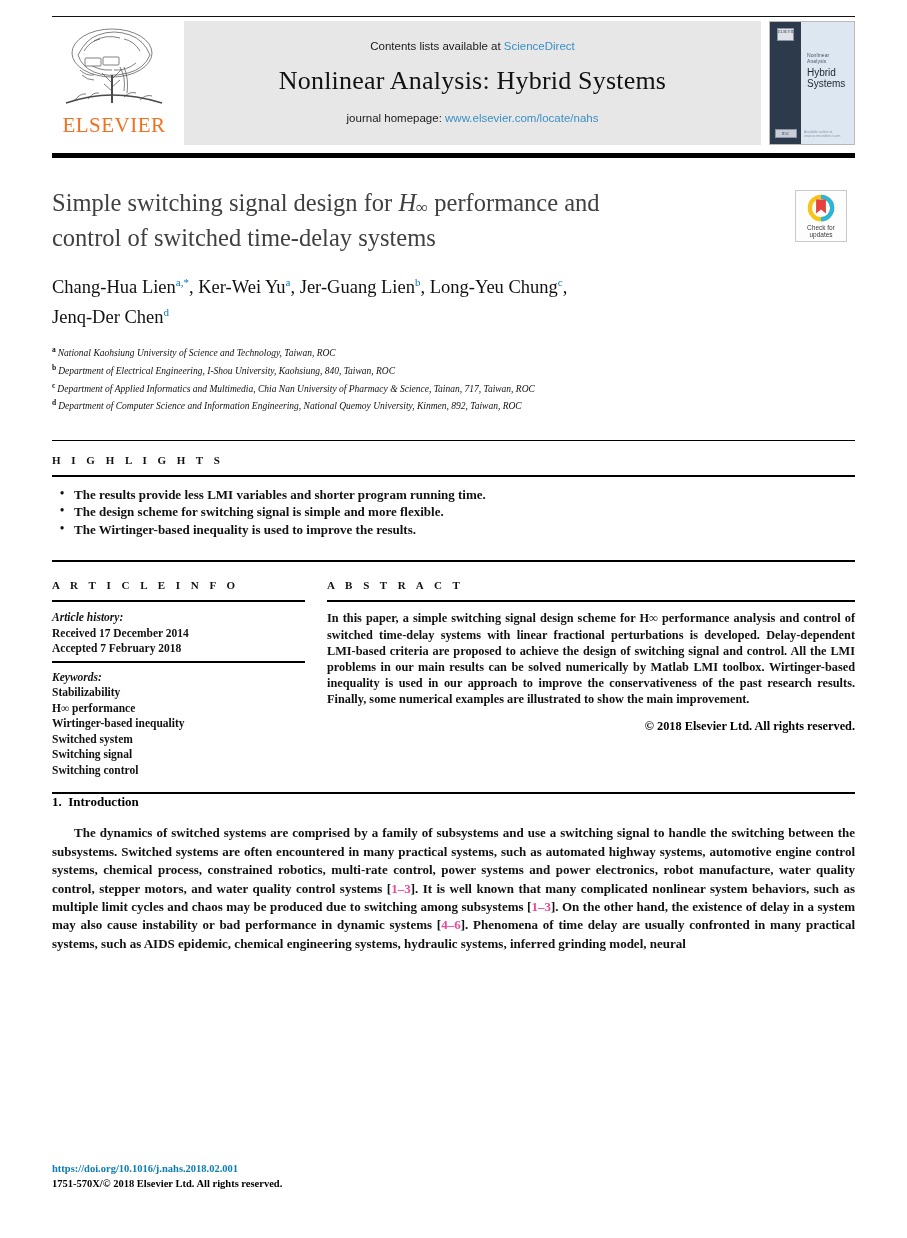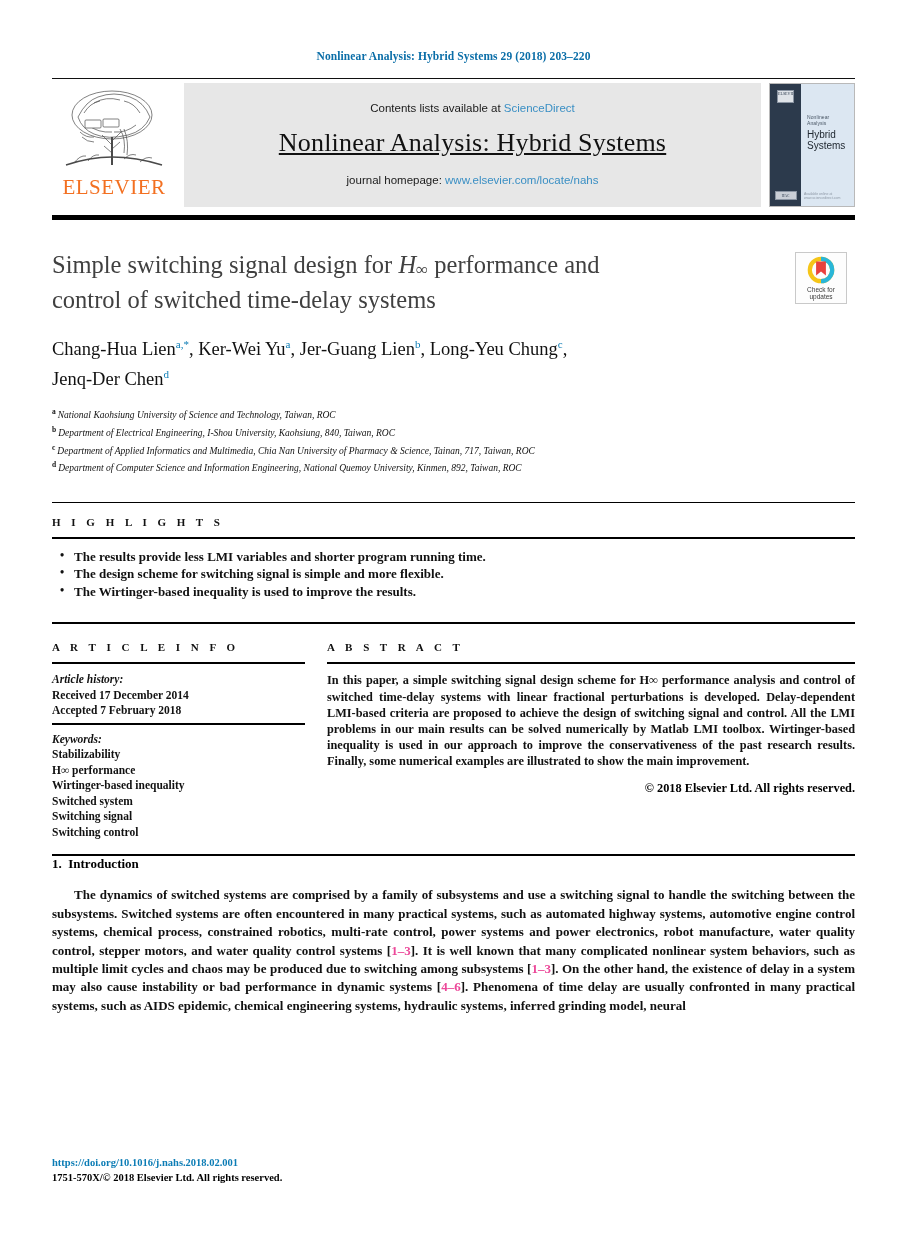--- a/index.html
+++ b/index.html
@@ -76,21 +76,20 @@
     font-size: 11.5px;
     color: #1a1a1a;
   }
   .contents-line .sd-link { color: #3a8fc4; }
   .journal-title {
     font-family: "Liberation Serif", serif;
     font-size: 26px;
     color: #111;
     margin: 14px 0 16px 0;
     letter-spacing: 0.2px;
-    text-decoration: underline;
   }
   .homepage-line {
     font-family: "Liberation Sans", sans-serif;
     font-size: 11.5px;
     color: #1a1a1a;
   }
   .homepage-line .hp-link { color: #3a8fc4; }
 
   
   .cover-thumb {
@@ -336,33 +335,32 @@
     font-weight: bold;
     color: #111;
   }
   .footnote .star { margin-right: 5px; }
   .footnote .em-label { font-style: italic; }
   .footnote a, .mail-link { color: #0b7cb5; }
 
   .page-footer {
     position: absolute;
     left: 52px;
-    bottom: 53px;
+    bottom: 63px;
     font-size: 10.5px;
     line-height: 14.5px;
     font-weight: bold;
   }
   .doi-link { color: #0b7cb5; }
 </style>
 </head>
 <body>
 
 <div class="page">
 
-  <div class="running-head">Nonlinear Analysis: Hybrid Systems 29 (2018) 203–220</div>
 
   <div class="masthead">
 
     <div class="elsevier-logo">
       <svg class="tree-svg" width="112" height="92" viewBox="0 0 112 92">
         <g stroke="#4a4a4a" stroke-width="0.7" fill="none">
           <ellipse cx="54" cy="30" rx="40" ry="24" fill="#ffffff"></ellipse>
           <path d="M20 32 q8 -16 20 -20 q16 -6 32 0 q14 5 20 20 q-6 14 -22 18 q-20 5 -34 -1 q-12 -5 -16 -17z"></path>
           <path d="M54 52 l0 28" stroke-width="2"></path>
           <path d="M54 60 l-10 -10 M54 56 l9 -9 M54 68 l-8 -7 M54 64 l8 -7"></path>

